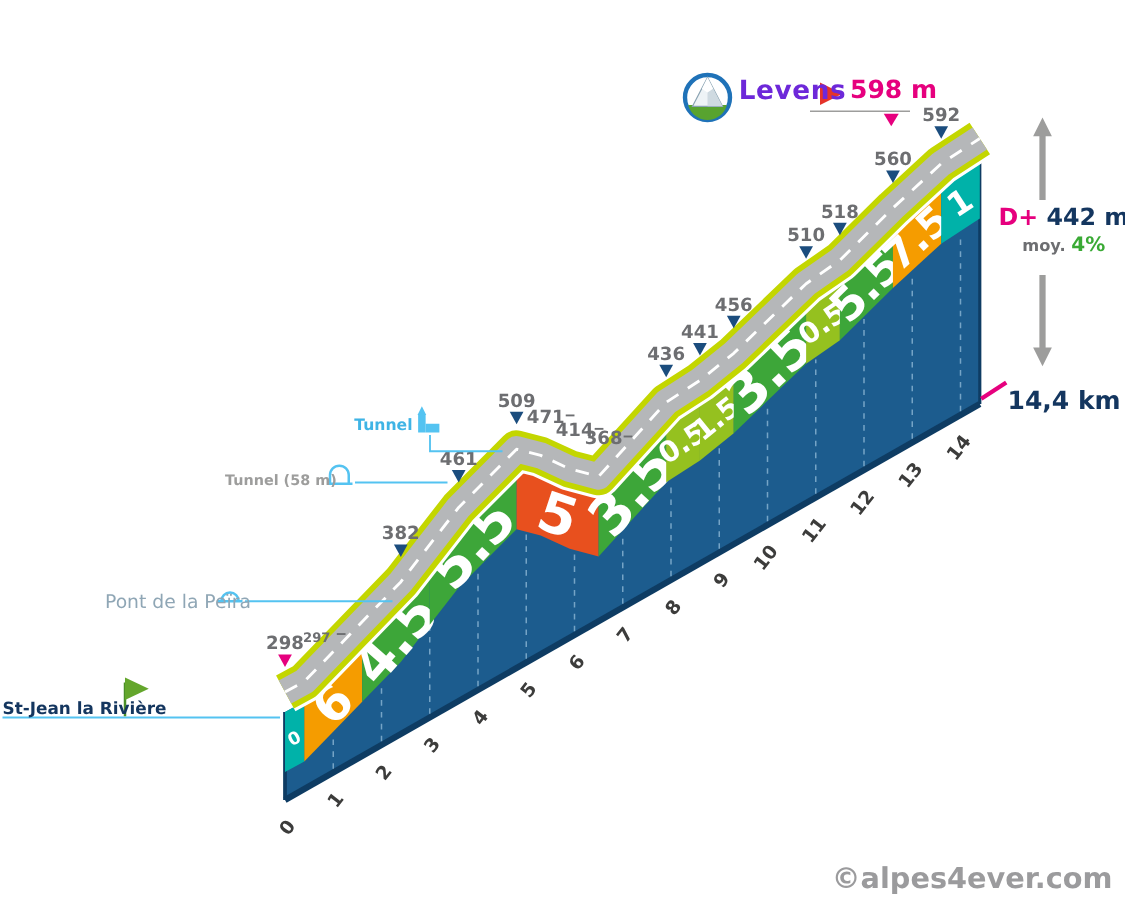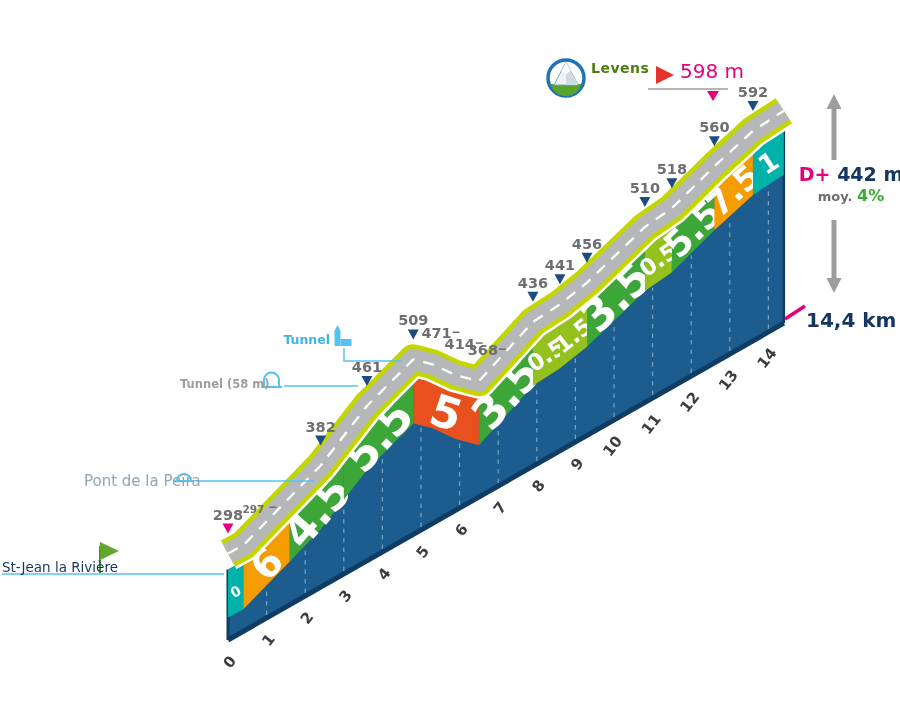--- a/index.html
+++ b/index.html
@@ -1,23 +1,23 @@
 <!DOCTYPE html>
 <html><head>
 <meta charset="utf-8">
 <style>
   html,body{margin:0;padding:0;background:#fff;}
   .stage{position:relative;width:900px;height:720px;background:#ffffff;overflow:hidden;
          font-family:"DejaVu Sans",sans-serif;}
   .stage svg{position:absolute;left:0;top:0;}
   svg text{font-family:"DejaVu Sans",sans-serif;}
   .ov{position:absolute;white-space:nowrap;line-height:1.1;}
-  #summit-name{left:591px;top:61px;font-size:14px;font-weight:bold;color:#4d7c0f;letter-spacing:.5px;}
-  #summit-elev{left:680px;top:60px;font-size:20px;font-weight:normal;color:#e6007e;}
-  #start-name{left:2px;top:560px;font-size:13.5px;font-weight:normal;color:#14365f;}
+  #summit-name{left:591px;top:61px;font-size:21px;font-weight:bold;color:#6d28d9;letter-spacing:.5px;}
+  #summit-elev{left:680px;top:60px;font-size:20px;font-weight:bold;color:#e6007e;}
+  #start-name{left:2px;top:560px;font-size:13.5px;font-weight:bold;color:#14365f;}
   #lm-pont{left:84px;top:473px;width:88px;text-align:center;font-size:15px;font-weight:normal;color:#8fa6b5;}
   #lm-tunnel{left:180px;top:378px;width:78px;text-align:right;font-size:11.5px;font-weight:bold;color:#9d9d9c;}
   #lm-duranus{left:244px;top:333px;width:86px;text-align:right;font-size:12.5px;font-weight:bold;color:#3fb4e5;}
   #stats{left:790px;top:164px;width:122px;text-align:center;}
   #stats .r1{font-size:19px;font-weight:bold;color:#14365f;}
   #stats .r1 .pink{color:#e6007e;}
   #stats .r2{margin-top:2px;font-size:13px;font-weight:bold;color:#6d6e71;}
   #stats .r2 .green{color:#3aaa35;font-size:16px;}
   #total-dist{left:806px;top:309px;font-size:20px;font-weight:bold;color:#14365f;}
   #watermark{right:10px;bottom:4px;font-size:23px;font-weight:bold;color:#9b9b9d;}
@@ -179,13 +179,14 @@
   <div class="ov" id="lm-duranus">Tunnel</div>
 
   <div class="ov" id="stats">
     <div class="r1"><span class="pink">D+</span>
          <span>442 m</span></div>
     <div class="r2"><span>moy.</span>
          <span class="green">4%</span></div>
   </div>
 
   <div class="ov" id="total-dist">14,4 km</div>
+  <div class="ov" id="watermark">©alpes4ever.com</div>
 </div>
 
 </body></html>

